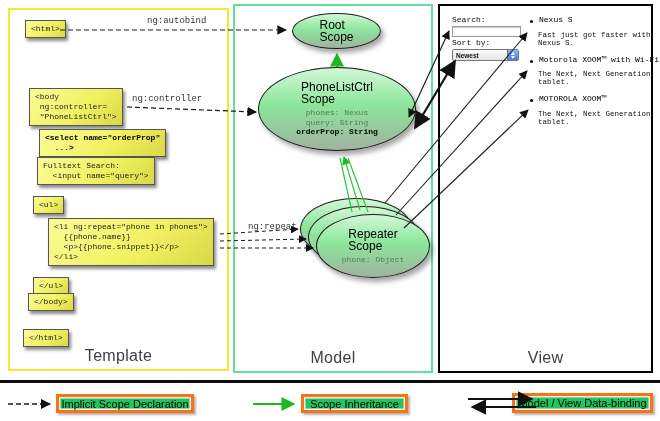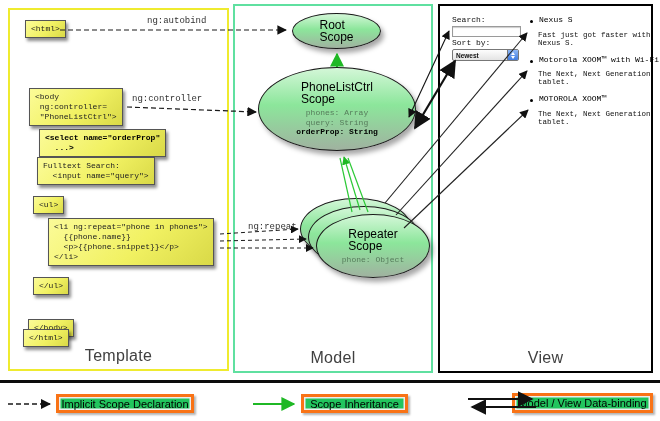--- a/index.html
+++ b/index.html
@@ -88,36 +88,36 @@
   <div class="code-box bold" style="left:27px;top:129px;">&lt;select name="orderProp"
   ...&gt;</div>
   <div class="code-box" style="left:25px;top:157px;">Fulltext Search:
   &lt;input name="query"&gt;</div>
   <div class="code-box" style="left:21px;top:196px;">&lt;ul&gt;</div>
   <div class="code-box" style="left:36px;top:218px;">&lt;li ng:repeat="phone in phones"&gt;
   {{phone.name}}
   &lt;p&gt;{{phone.snippet}}&lt;/p&gt;
 &lt;/li&gt;</div>
   <div class="code-box" style="left:21px;top:277px;">&lt;/ul&gt;</div>
-  <div class="code-box" style="left:16px;top:319px;">&lt;/body&gt;</div>
+  <div class="code-box" style="left:16px;top:293px;">&lt;/body&gt;</div>
   <div class="code-box" style="left:11px;top:329px;">&lt;/html&gt;</div>
 
   <div class="dir-label" style="left:147px;top:16px;">ng:autobind</div>
   <div class="dir-label" style="left:132px;top:94px;">ng:controller</div>
   <div class="dir-label" style="left:248px;top:222px;">ng:repeat</div>
 
   <div class="ellipse" style="left:292px;top:13px;width:89px;height:36px;">
     <div class="etitle">Root
 Scope</div>
   </div>
 
   <div class="ellipse" style="left:258px;top:67px;width:158px;height:84px;">
     <div class="etitle" style="margin-bottom:3px;">PhoneListCtrl
 Scope</div>
-    <div class="eprop">phones: Array</div>
+    <div class="eprop">phones: Nexus</div>
     <div class="eprop">query: String</div>
     <div class="eprop boldprop">orderProp: String</div>
   </div>
 
   <div class="ellipse" style="left:300px;top:198px;width:112px;height:62px;"></div>
   <div class="ellipse" style="left:308px;top:206px;width:112px;height:62px;"></div>
   <div class="ellipse" style="left:316px;top:214px;width:114px;height:64px;">
     <div class="etitle" style="margin-bottom:3px;">Repeater
 Scope</div>
     <div class="eprop">phone: Object</div>

